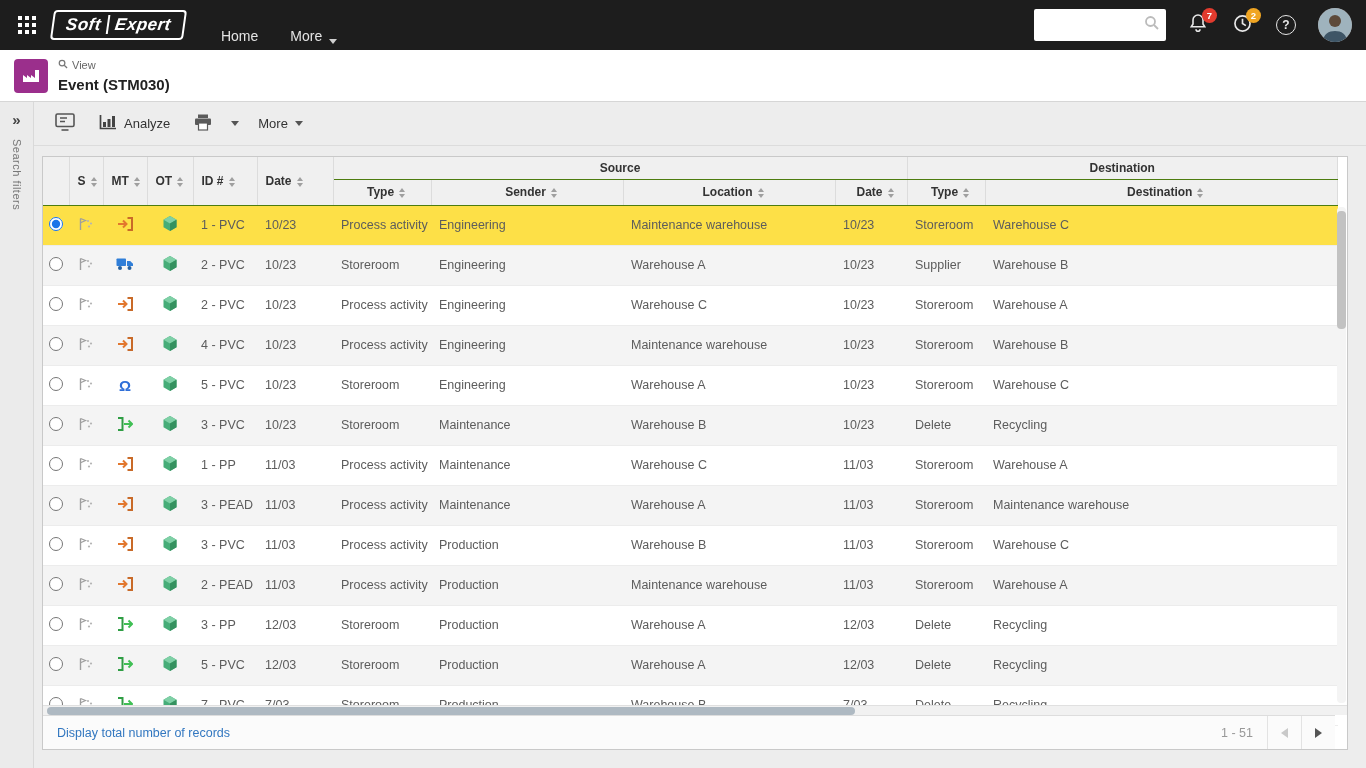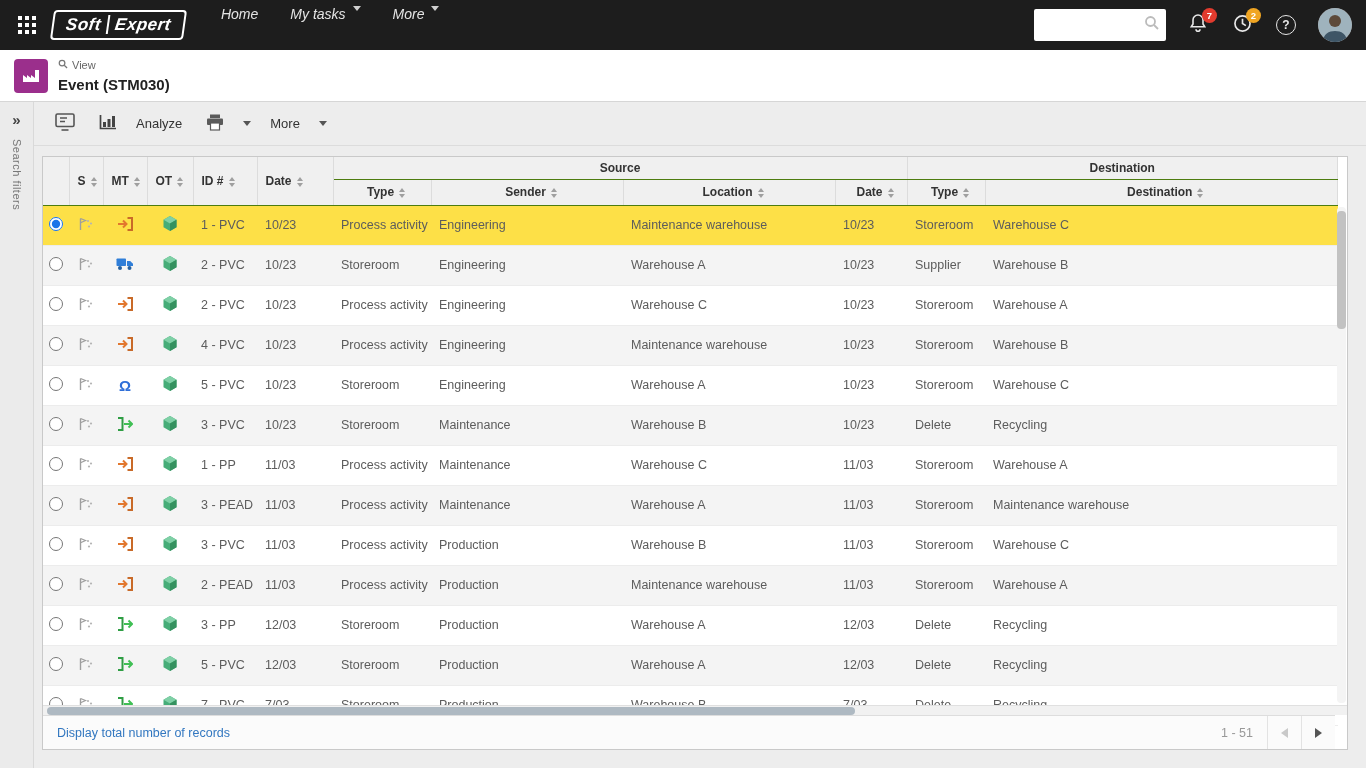--- a/index.html
+++ b/index.html
@@ -7,21 +7,21 @@
   body { font-family:"Liberation Sans", sans-serif; background:#ededed; position:relative; }
 
   
   .topbar { position:absolute; top:0; left:0; width:1366px; height:50px; background:#1d1d1d;
             display:flex; align-items:center; padding:0 14px; }
   .appgrid { width:26px; height:26px; display:flex; align-items:center; justify-content:center; cursor:pointer; margin-right:12px;}
   .logo { border:2px solid #fff; border-radius:4px; padding:3px 12px; transform:skewX(-8deg);
           color:#fff; font-style:italic; font-weight:bold; font-size:17px; letter-spacing:.5px; margin-right:20px; white-space:nowrap;}
   .logo .p2 { border-left:2px solid #fff; padding-left:6px; margin-left:6px;}
   .nav { display:flex; align-items:center; height:50px; }
-  .nav-item { color:#e4e4e4; font-size:14px; padding:0 16px; height:38px; display:flex; align-items:flex-start; gap:7px; cursor:pointer; text-decoration:none;font-style:italic;}
+  .nav-item { color:#e4e4e4; font-size:14px; padding:0 16px; height:38px; display:flex; align-items:flex-end; gap:7px; cursor:pointer; text-decoration:none;}
   .caret { width:0; height:0; border-left:4px solid transparent; border-right:4px solid transparent; border-top:5px solid #cfcfcf; display:inline-block;}
   .top-right { margin-left:auto; display:flex; align-items:center; gap:20px; }
   .searchbox { width:132px; height:32px; background:#fff; border-radius:2px; display:flex; align-items:center; padding:0 6px;}
   .searchbox input { border:none; outline:none; flex:1; min-width:0; font-size:13px; font-family:inherit; color:#333;}
   .icon-btn { position:relative; width:24px; height:24px; display:flex; align-items:center; justify-content:center; cursor:pointer;}
   .badge { position:absolute; top:-5px; right:-7px; min-width:15px; height:15px; border-radius:8px; background:#e23b2e;
            color:#fff; font-size:9.5px; font-weight:bold; display:flex; align-items:center; justify-content:center; padding:0 3px;}
   .badge.yellow { background:#f0a522; }
   .help-circle { width:20px; height:20px; border:1.6px solid #e8e8e8; border-radius:50%; color:#e8e8e8; font-size:12px; font-weight:bold; display:flex; align-items:center; justify-content:center;}
   .avatar { width:34px; height:34px; border-radius:50%; overflow:hidden; background:#8d6e63; cursor:pointer;}
@@ -35,21 +35,21 @@
 
   
   .content { position:absolute; top:102px; left:0; width:1366px; bottom:0; background:#ededed;}
   .side-strip { position:absolute; left:0; top:0; bottom:0; width:34px; background:#ebebeb; border-right:1px solid #d9d9d9;
                 display:flex; flex-direction:column; align-items:center; padding-top:10px;}
   .expand { color:#444; font-size:15px; font-weight:bold; cursor:pointer; line-height:1;}
   .vert-label { writing-mode:vertical-rl; color:#777; font-size:11px; margin-top:12px; letter-spacing:.5px;}
 
   .toolbar { position:absolute; left:34px; right:0; top:0; height:44px; border-bottom:1px solid #dcdcdc;
              display:flex; align-items:center; padding-left:10px; gap:2px;}
-  .tb-btn { height:32px; display:inline-flex; align-items:center; gap:19px; padding:0 11px; border-radius:3px;
+  .tb-btn { height:32px; display:inline-flex; align-items:center; gap:7px; padding:0 11px; border-radius:3px;
             color:#333; font-size:13px; cursor:pointer; }
   .tb-caret-btn { padding:0 6px; }
   .tb-caret { width:0;height:0;border-left:4px solid transparent;border-right:4px solid transparent;border-top:5px solid #555;}
 
   
   .card { position:absolute; left:42px; top:54px; width:1306px; height:594px; background:#fff;
           border:1px solid #c9c9c9; overflow:hidden; }
   table { border-collapse:collapse; table-layout:fixed; width:1295px; }
   th { background:#f0f0f0; font-size:12px; font-weight:bold; color:#333; text-align:left;
        border-right:1px solid #dcdcdc; border-bottom:1px solid #4d7c0f; padding:0 0 0 8px; white-space:nowrap; overflow:hidden;}
@@ -108,24 +108,20 @@
           <rect x="7" y="14" width="4" height="4"></rect>
           <rect x="14" y="14" width="4" height="4"></rect>
         </g>
       </svg>
   </div>
   <div class="logo" data-name="softexpert-logo"><span>Soft</span><span class="p2">Expert</span></div>
   <nav class="nav" data-name="main-nav">
     <a class="nav-item" data-name="nav-home">
         <span>Home</span>
       </a>
-    <a class="nav-item" data-name="nav-my-tasks">
-        <span>My tasks</span>
-        <i class="caret" data-name="chevron-down-icon"></i>
-      </a>
     <a class="nav-item" data-name="nav-tools">
         <span>More</span>
         <i class="caret" data-name="chevron-down-icon"></i>
       </a>
   </nav>
   <div class="top-right">
     <div class="searchbox" data-name="global-search">
       <input data-name="search-input" placeholder="" style="">
       <span data-name="search-icon">
         <svg width="16" height="16" viewBox="0 0 16 16">

